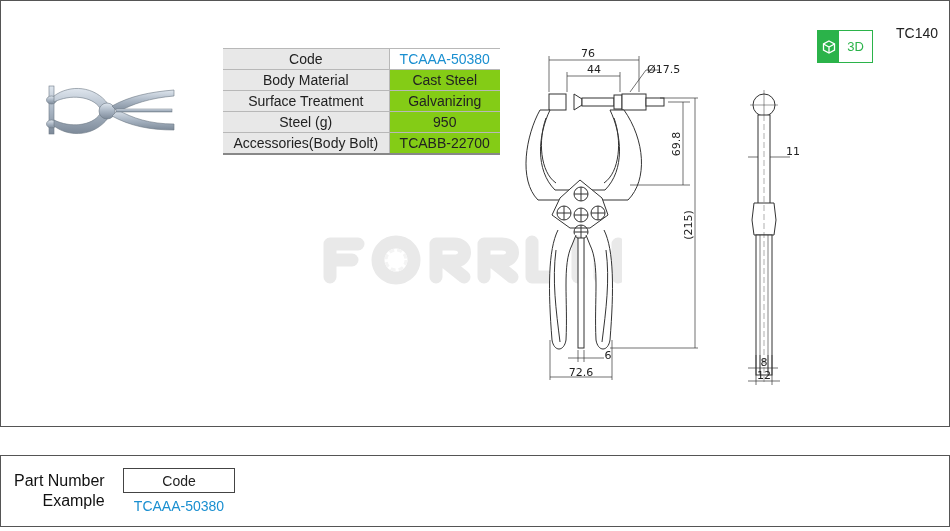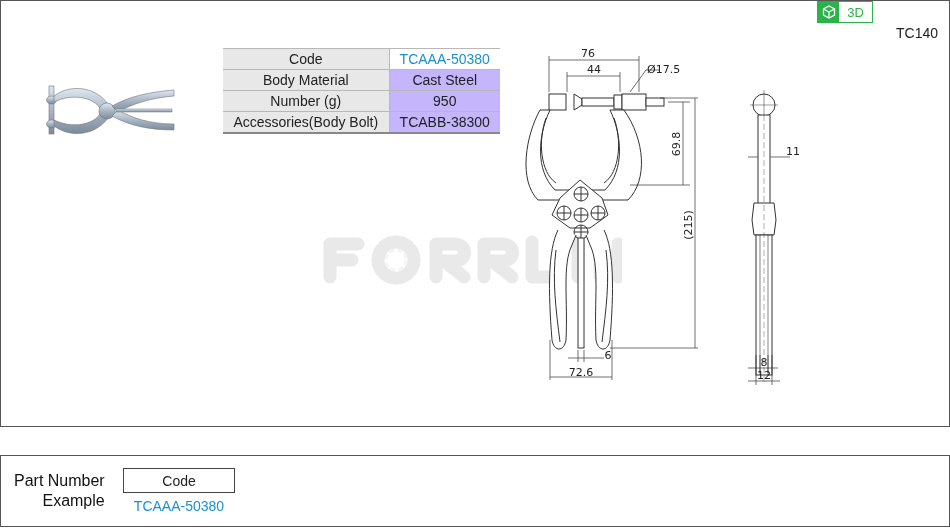--- a/index.html
+++ b/index.html
@@ -11,40 +11,40 @@
     border: 1px solid #555; border-top-width: 1px; border-right-width: 1px;
     background: #fff;
   }
   .bottom-panel {
     position: absolute; left: 0; top: 455px; width: 950px; height: 72px;
     border: 1px solid #555; background: #fff;
   }
 
   
   .badge-3d {
-    position: absolute; left: 817px; top: 1px; height: 22px; width: 56px;
+    position: absolute; left: 817px; top: 30px; height: 33px; width: 56px;
     border: 1px solid #2bb34a; display: flex; align-items: stretch;
   }
   .badge-3d .icon-box { width: 21px; background: #2bb34a; display: flex; align-items: center; justify-content: center; }
   .badge-3d .label { flex: 1; color: #2bb34a; font-size: 13px; display: flex; align-items: center; justify-content: center; }
   .model-code { position: absolute; left: 896px; top: 25px; font-size: 14px; color: #222; }
 
   
   .spec-table {
     position: absolute; left: 223px; top: 48px; border-collapse: collapse;
     font-size: 14px;
   }
   .spec-table td {
     height: 21px; text-align: center; padding: 0 6px;
     border-bottom: 1px solid #b8b8b8; white-space: nowrap;
   }
   .spec-table tr:first-child td { border-top: 1px solid #b8b8b8; }
   .spec-table tr:last-child td { border-bottom: 2px solid #888; }
   .spec-table td.k { width: 166px; background: #e8e8e8; border-right: 1px solid #b8b8b8; color: #222; }
-  .spec-table td.v { width: 111px; background: #c4b5fd; color: #222; }
+  .spec-table td.v { width: 111px; background: #84cc16; color: #222; }
   .spec-table tr:first-child td.v { background: #fff; color: #1a8fd0; }
 
   .watermark { position: absolute; left: 322px; top: 235px; }
   .product-photo { position: absolute; left: 40px; top: 82px; }
   .drawing { position: absolute; left: 520px; top: 40px; }
   .side-drawing { position: absolute; left: 730px; top: 85px; }
 
   .pn-title { position: absolute; left: 14px; top: 471px; font-size: 16px; line-height: 20px; color: #111; text-align: right; }
   .pn-code-box {
     position: absolute; left: 123px; top: 468px; width: 112px; height: 25px;
@@ -93,26 +93,30 @@
   <tbody>
       <tr>
     <td class="k">Code</td>
     <td class="v">TCAAA-50380</td>
   </tr>
   <tr>
     <td class="k">Body Material</td>
     <td class="v">Cast Steel</td>
   </tr>
   <tr>
-    <td class="k">Number (g)</td>
+    <td class="k">Surface Treatment</td>
+    <td class="v">Galvanizing</td>
+  </tr>
+  <tr>
+    <td class="k">Steel (g)</td>
     <td class="v">950</td>
   </tr>
   <tr>
     <td class="k">Accessories(Body Bolt)</td>
-    <td class="v">TCABB-38300</td>
+    <td class="v">TCABB-22700</td>
   </tr>
 </tbody>
   </table>
 
 <div class="watermark">
   <svg width="300" height="50" viewBox="0 0 300 50">
     <g fill="none" stroke="#e9e9e9" stroke-width="13" stroke-linecap="round" stroke-linejoin="round">
       <path d="M8 42 L8 9 L36 9 M8 25 L30 25"></path>
       <circle cx="74" cy="25" r="18"></circle>
       <path d="M114 42 L114 9 L132 9 C146 9 146 26 132 26 L122 26 L142 42"></path>

